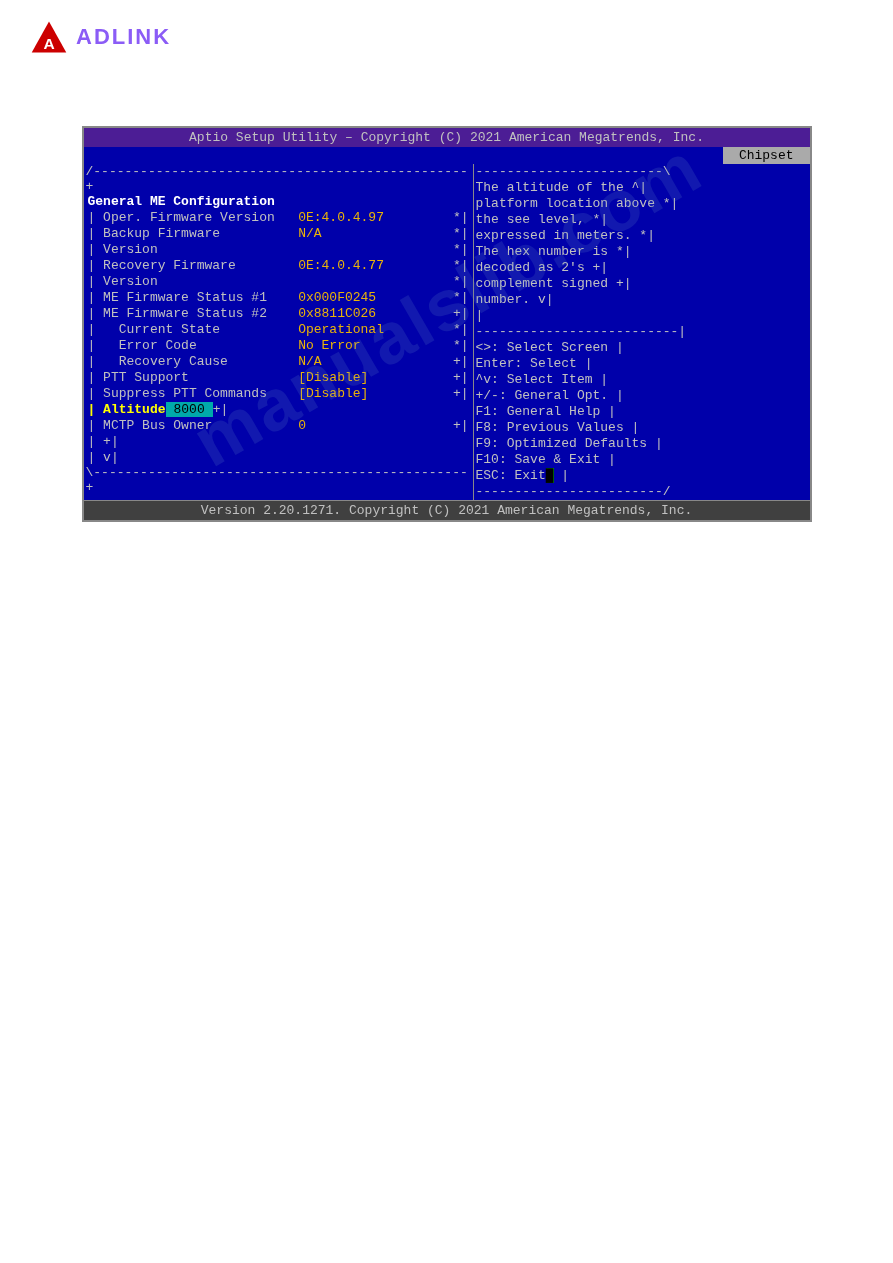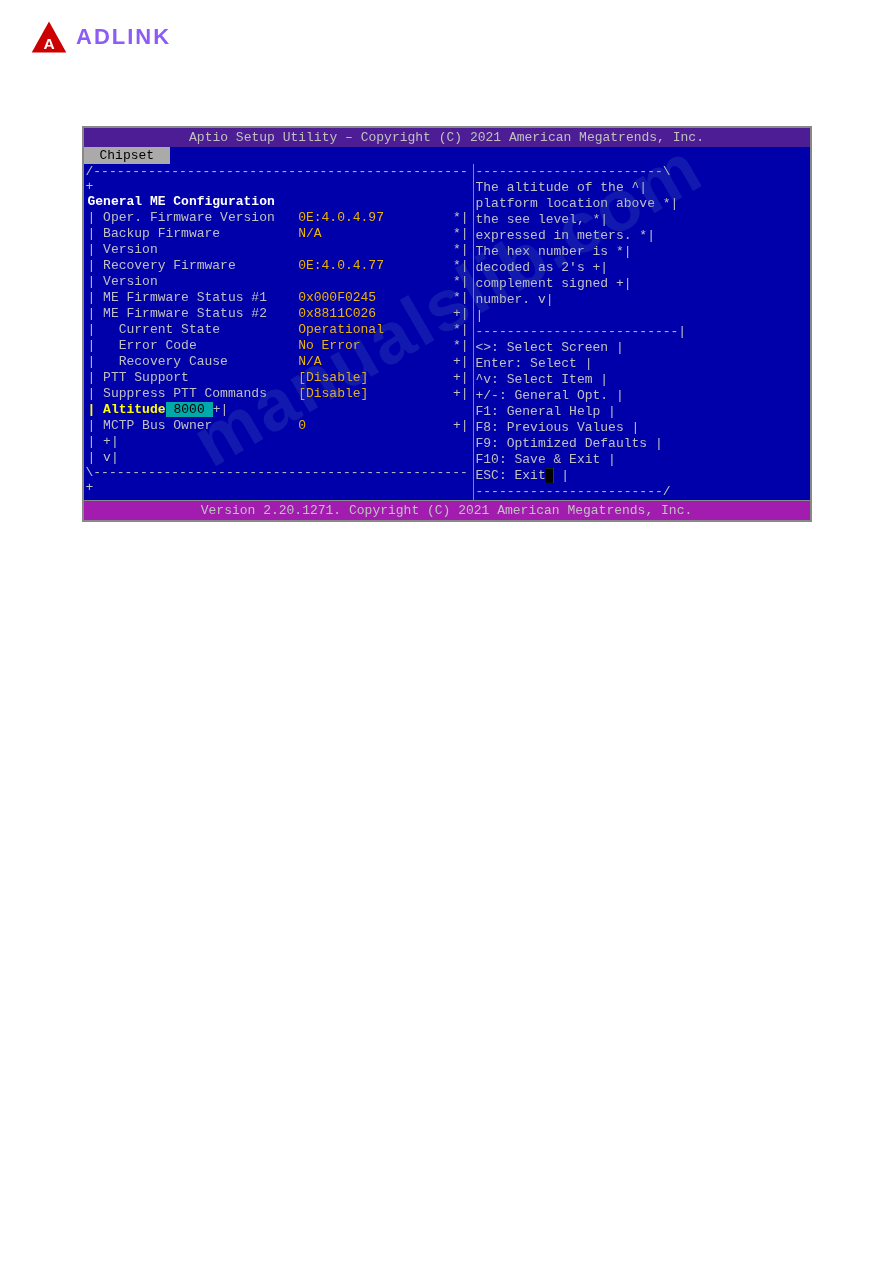--- a/index.html
+++ b/index.html
@@ -48,21 +48,21 @@
     }
     .bios-header {
       background: #4c1d95;
       color: #c0c0c0;
       text-align: center;
       padding: 2px 4px;
       font-size: 13px;
     }
     .bios-tab-row {
       display: flex;
-      justify-content: flex-start;
+      justify-content: flex-end;
       background: #0000aa;
       padding-bottom: 0;
     }
     .bios-tab {
       background: #aaaaaa;
       color: #000000;
       padding: 1px 16px;
       font-family: 'Courier New', Courier, monospace;
       font-size: 13px;
     }
@@ -76,21 +76,21 @@
       color: #c0c0c0;
       flex: 0 0 200px;
       white-space: pre;
     }
     .bios-row-value {
       color: #eab308;
       flex: 1;
       white-space: pre;
     }
     .bios-footer {
-      background: #a21caf;
+      background: #404040;
       color: #c0c0c0;
       text-align: center;
       border-top: 1px solid #888;
       padding: 2px 16px;
       font-size: 13px;
     }
     .watermark {
       position: absolute;
       left: 50%;
       top: 50%;

